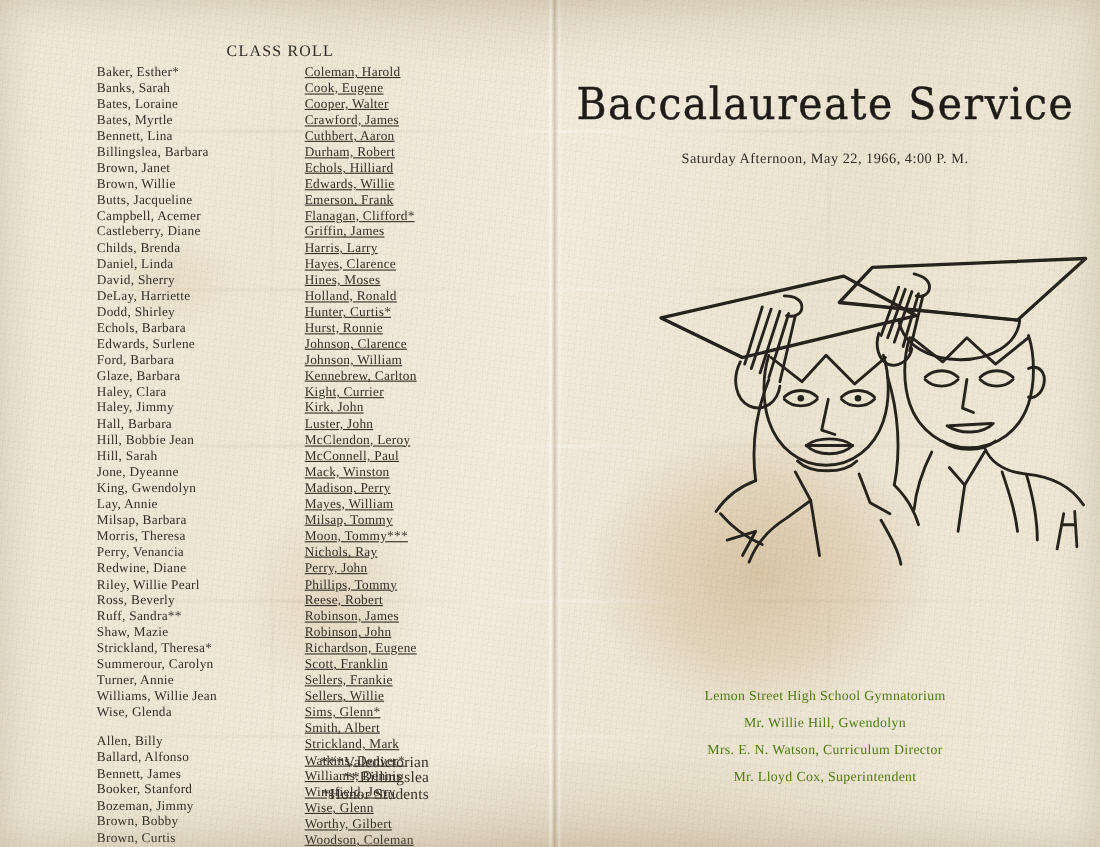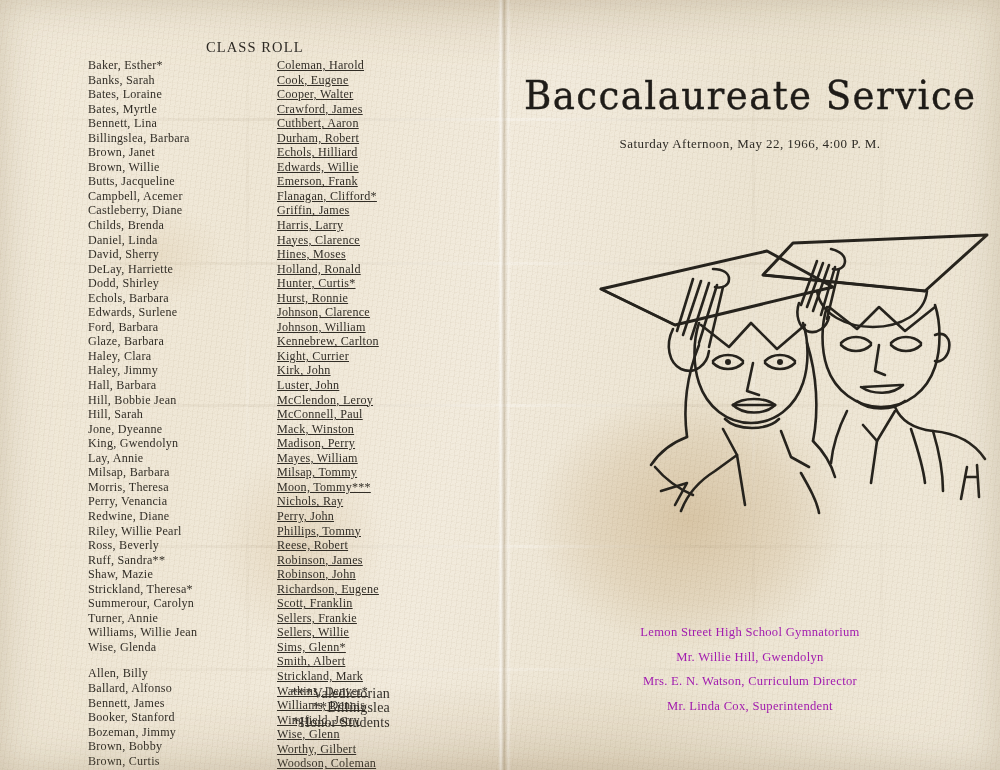--- a/index.html
+++ b/index.html
@@ -93,21 +93,21 @@
     display:inline-block;
     font-family:"DejaVu Serif", serif;
     transform:scaleX(0.93);
   }
   .bacc-date{
     position:absolute;left:0;top:136px;width:500px;text-align:center;
     font-size:13px;letter-spacing:.45px;color:#2e2b25;
   }
   .venue-block{
     position:absolute;left:0;top:620px;width:500px;text-align:center;
-    font-size:12.6px;line-height:24.5px;color:#a21caf;letter-spacing:.3px;
+    font-size:12.6px;line-height:24.5px;color:#4d7c0f;letter-spacing:.3px;
   }
   .venue-line{display:block;}
 
   .grad-art{position:absolute;left:95px;top:215px;width:400px;height:300px;}
   .grad-art svg{display:block;width:100%;height:100%;}
 </style>
 </head>
 <body>
 
 <div id="program">
@@ -227,19 +227,19 @@
           <path d="M66 276 L92 268 L80 290"></path>
           <path d="M206 258 C 214 272 222 286 224 298"></path>
         </g>
       </svg>
     </div>
 
     <div class="venue-block" id="venue-block">
         <span class="venue-line">Lemon Street High School Gymnatorium</span>
         <span class="venue-line">Mr. Willie Hill, Gwendolyn</span>
         <span class="venue-line">Mrs. E. N. Watson, Curriculum Director</span>
-        <span class="venue-line">Mr. Linda Cox, Superintendent</span>
+        <span class="venue-line">Mr. Lloyd Cox, Superintendent</span>
       </div>
   </div>
 
   <div class="fold-center"></div>
   <div class="edge-shade"></div>
 </div>
 
 </body></html>

